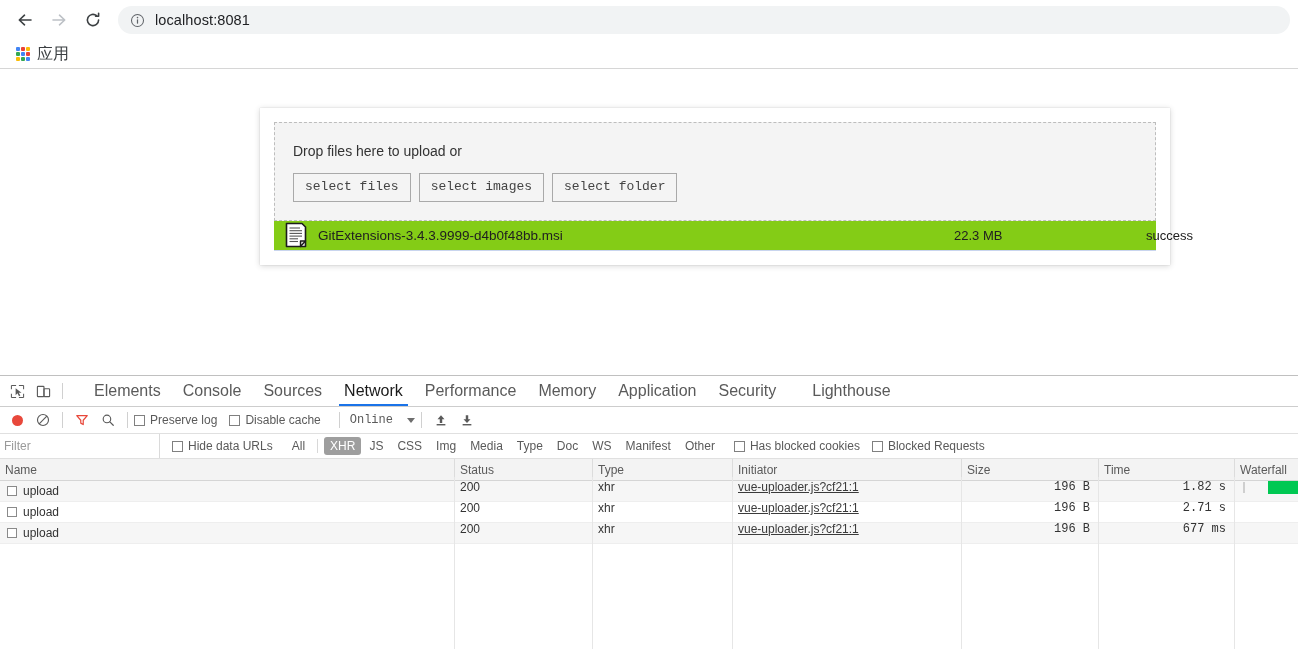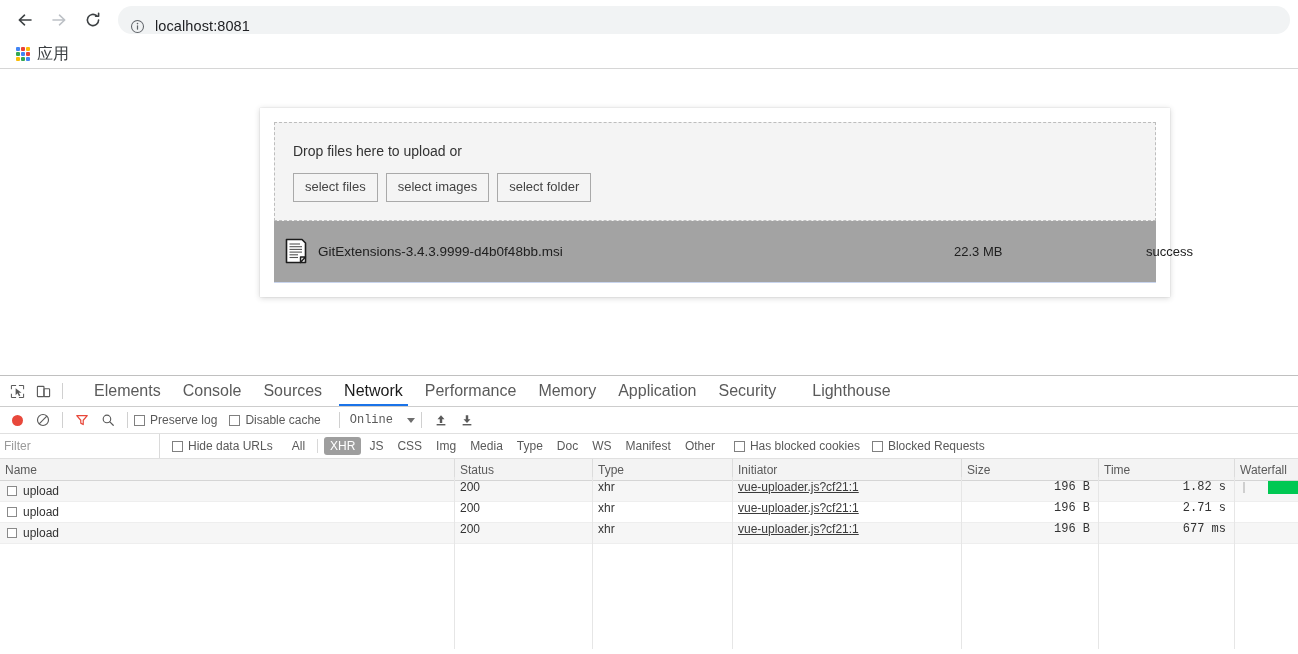--- a/index.html
+++ b/index.html
@@ -33,21 +33,21 @@
     flex: 0 0 auto;
   }
   .nav-btn svg { display: block; }
   .omnibox {
     flex: 1;
     height: 28px;
     margin-left: 8px;
     background: #f1f3f4;
     border-radius: 14px;
     display: flex;
-    align-items: flex-end;
+    align-items: center;
     padding: 0 12px;
     cursor: text;
   }
   .omnibox .info-icon { margin-right: 10px; display:flex; }
   .omnibox .url {
     font-size: 14.5px;
     color: #202124;
     letter-spacing: 0.1px;
   }
   .bookmark-row {
@@ -94,32 +94,32 @@
     background: #f4f4f4;
     padding: 20px 18px 18px 18px;
   }
   .dropzone-text {
     font-size: 14px;
     color: #333333;
     margin-bottom: 14px;
   }
   .dropzone-buttons { display: flex; gap: 8px; }
   .dz-btn {
-    font-family: Liberation Sans, sans-serif;
+    font-family: Liberation Mono, monospace;
     font-size: 13px;
     color: #444444;
     background: #f4f4f4;
     border: 1px solid #a9a9a9;
     padding: 5px 11px;
     cursor: pointer;
     line-height: 1.3;
   }
   .file-row {
-    background: #a3a3a3;
-    height: 62px;
+    background: #84cc16;
+    height: 30px;
     display: flex;
     align-items: center;
     border-bottom: 1px solid #c9d5ee;
   }
   .file-icon { width: 44px; display: flex; justify-content: center; align-items: center; }
   .file-name {
     font-size: 13.5px;
     color: #202020;
     flex: 0 0 auto;
   }

